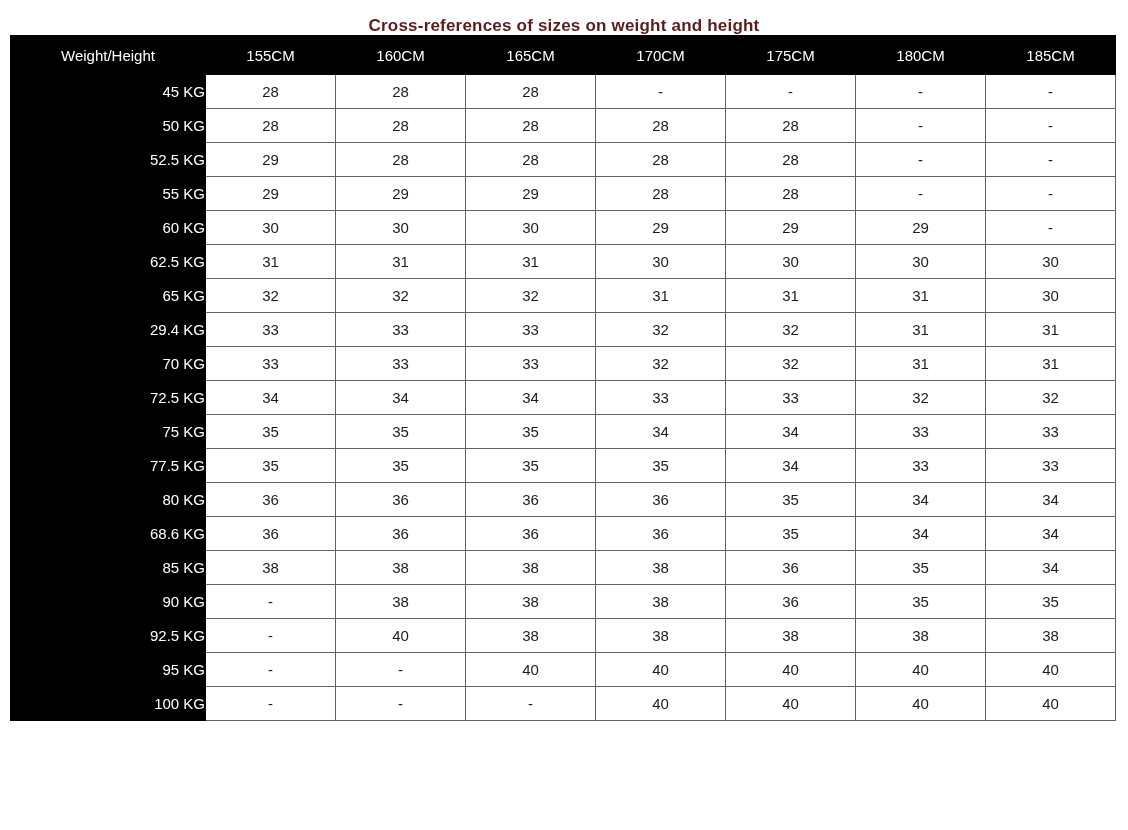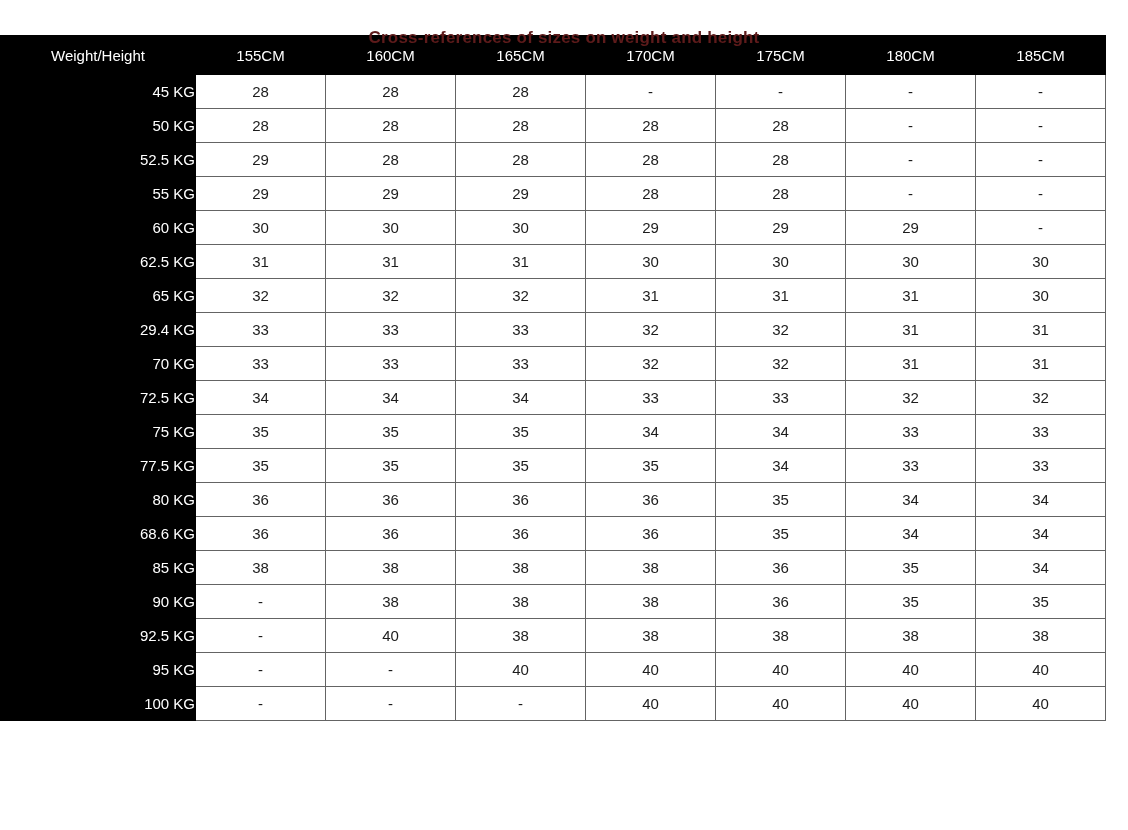--- a/index.html
+++ b/index.html
@@ -19,32 +19,32 @@
     font-family: "Liberation Sans", "DejaVu Sans", sans-serif;
   }
   .page {
     width: 1128px;
     height: 830px;
     background: #ffffff;
     overflow: hidden;
   }
   .title {
     margin: 0;
-    padding-top: 28px;
+    padding-top: 16px;
     height: 35px;
     text-align: center;
     font-size: 17px;
     font-weight: bold;
     color: var(--title-color);
     letter-spacing: 0.2px;
   }
   table.size-table {
     border-collapse: collapse;
     table-layout: fixed;
-    margin-left: 0;
+    margin-left: 10px;
     width: 1105px;
   }
   table.size-table col.weight-col { width: 195px; }
   table.size-table col.height-col { width: 130px; }
   table.size-table thead tr { height: 39px; }
   table.size-table tbody tr { height: 34px; }
   th, td {
     padding: 0;
     text-align: center;
     vertical-align: middle;

